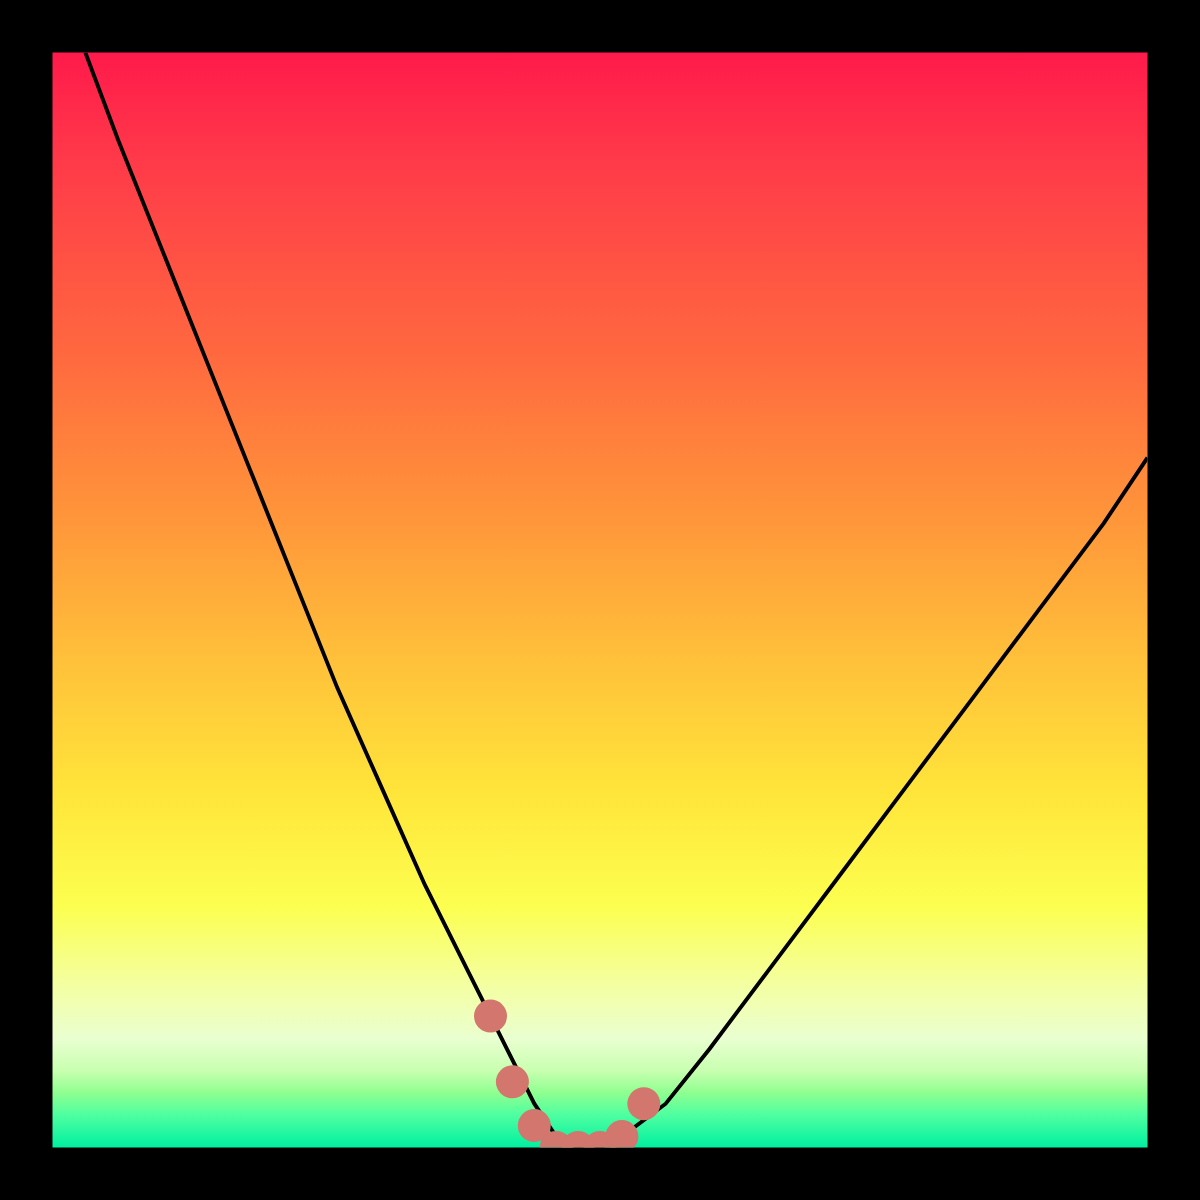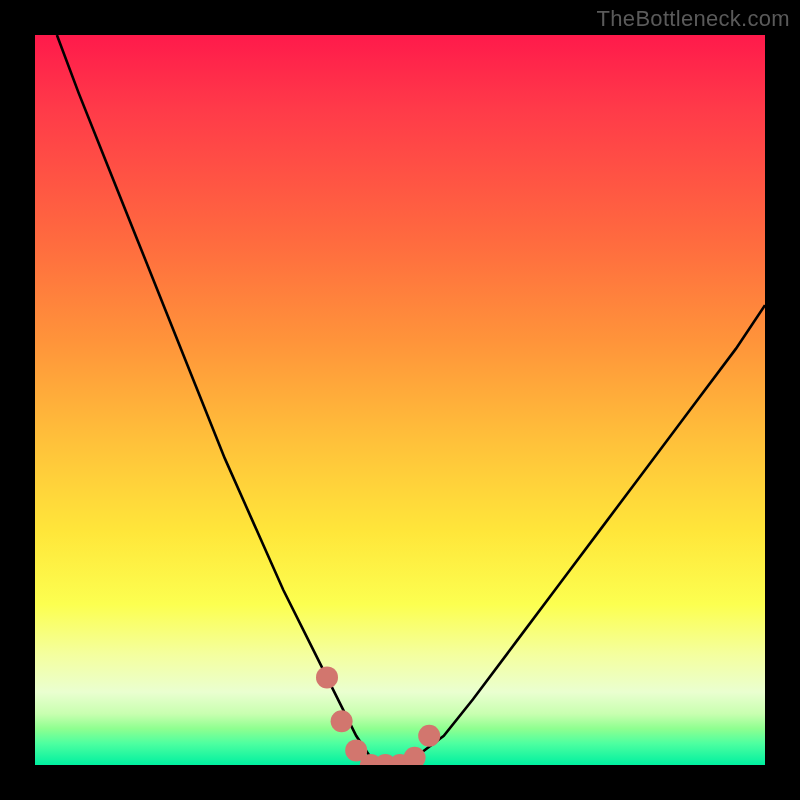--- a/index.html
+++ b/index.html
@@ -74,15 +74,14 @@
           <circle cx="335.8" cy="730.0" r="11" fill="#d2766e"></circle>
           <circle cx="350.4" cy="730.0" r="11" fill="#d2766e"></circle>
           <circle cx="365.0" cy="730.0" r="11" fill="#d2766e"></circle>
           <circle cx="379.6" cy="722.7" r="11" fill="#d2766e"></circle>
           <circle cx="394.2" cy="700.8" r="11" fill="#d2766e"></circle>
         </g>
     </svg>
 
   </div>
 
-  <div class="watermark">TheBottleneck.com</div>
 
 </div>
 
 </body></html>

